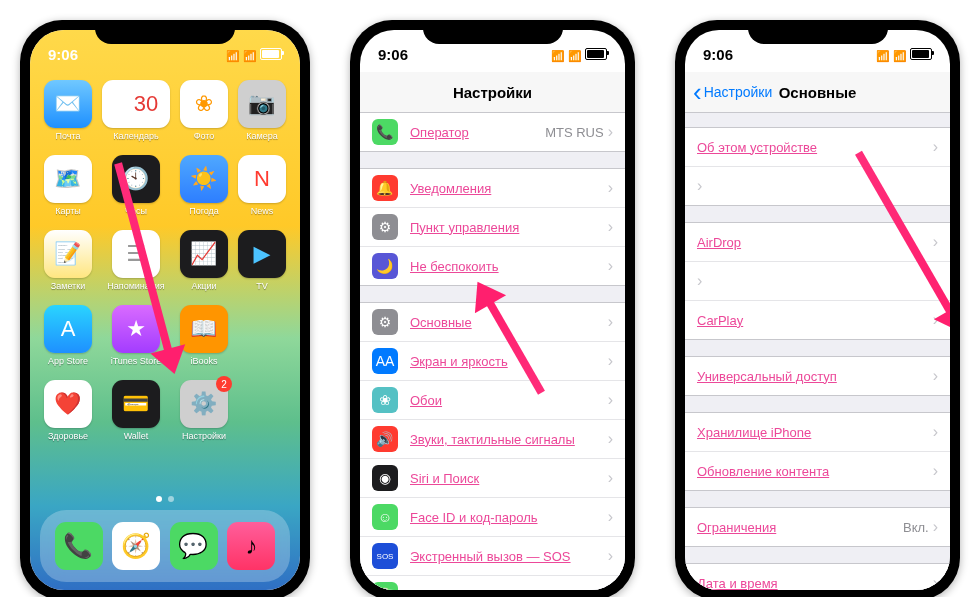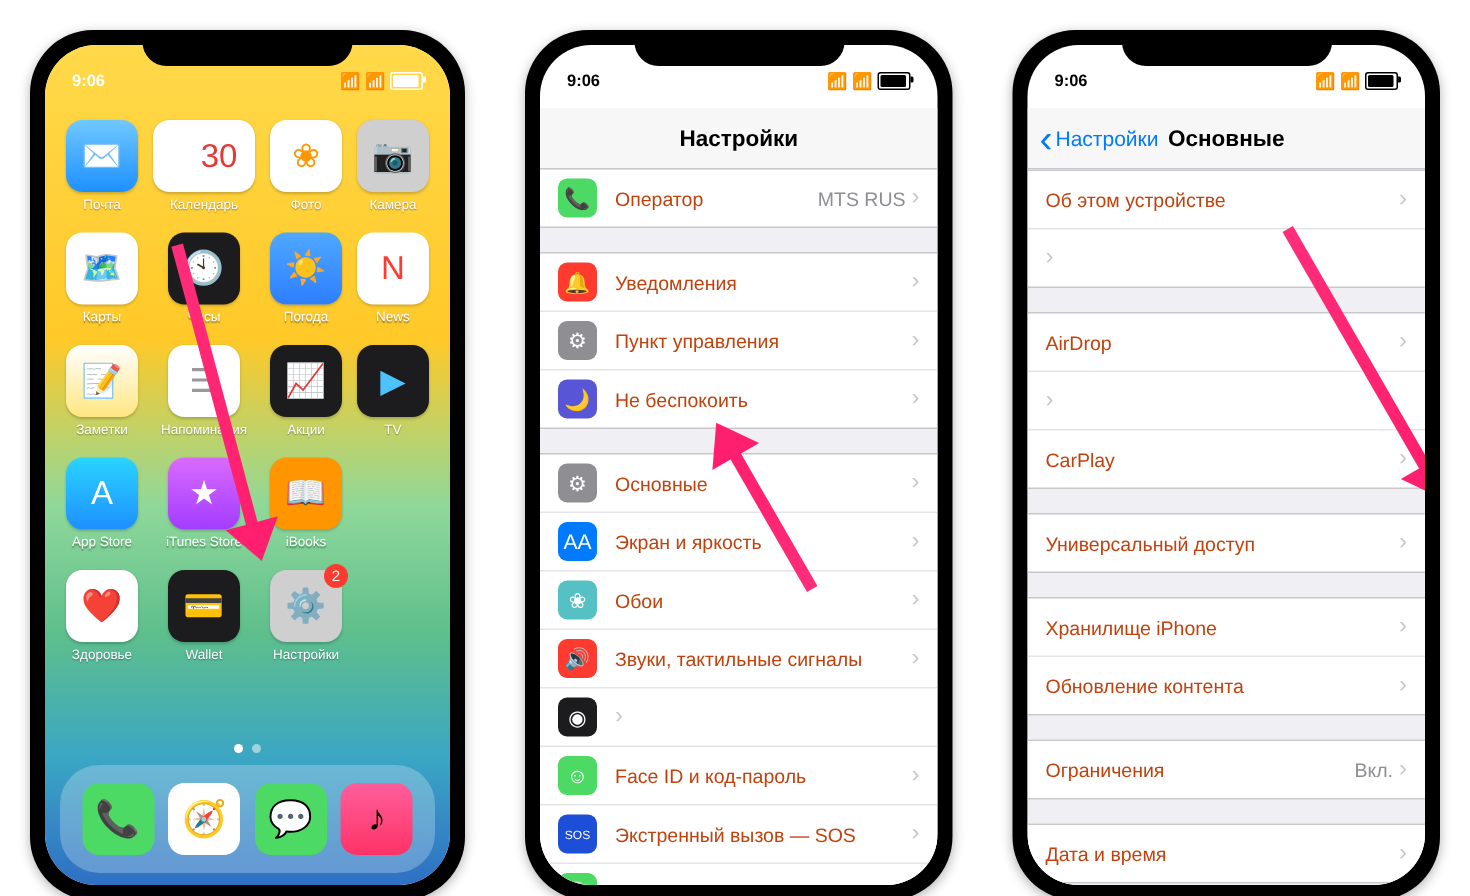--- a/index.html
+++ b/index.html
@@ -38,21 +38,21 @@
     background: #000;
     border-radius: 0 0 16px 16px;
     z-index: 100;
   }
   .status-bar {
     height: 36px;
     display: flex;
     justify-content: space-between;
     align-items: center;
     padding: 6px 18px 0;
-    font-size: 11px;
+    font-size: 15px;
     font-weight: 600;
     position: relative;
     z-index: 50;
   }
   .status-bar.light { color: #fff; }
   .status-bar.dark { color: #000; }
   .status-right { display: flex; align-items: center; gap: 3px; }
   .signal, .wifi, .battery { display: inline-block; }
   .signal::before { content: "📶"; font-size: 11px; }
   .wifi::before { content: "📶"; font-size: 11px; }
@@ -186,21 +186,21 @@
   .row:last-child { border-bottom: none; }
   .row .r-icon {
     width: 26px; height: 26px;
     border-radius: 6px;
     margin-right: 12px;
     display: flex; align-items: center; justify-content: center;
     font-size: 14px;
     color: #fff;
     flex-shrink: 0;
   }
-  .row .r-label { flex: 1; color: #c2410c; }
+  .row .r-label { flex: 1; color: #ec4899; text-decoration: underline; }
   .row .r-value { color: #8e8e93; font-size: 13px; margin-right: 4px; }
   .row .chevron { color: #c7c7cc; font-size: 16px; }
 
   .arrow {
     position: absolute;
     width: 8px;
     background: linear-gradient(180deg, #ff2d7a, #ff1f6e);
     z-index: 200;
     pointer-events: none;
   }
@@ -378,20 +378,21 @@
             <div class="r-label">Обои</div>
             <span class="chevron">›</span>
           </div>
           <div class="row">
             <div class="r-icon" style="background: rgb(255, 59, 48); font-size: 14px;">🔊</div>
             <div class="r-label">Звуки, тактильные сигналы</div>
             <span class="chevron">›</span>
           </div>
           <div class="row">
             <div class="r-icon" style="background: rgb(28, 28, 30); font-size: 14px;">◉</div>
+            <div class="r-label">Siri и Поиск</div>
             <span class="chevron">›</span>
           </div>
           <div class="row">
             <div class="r-icon" style="background: rgb(76, 217, 100); font-size: 14px;">☺</div>
             <div class="r-label">Face ID и код-пароль</div>
             <span class="chevron">›</span>
           </div>
           <div class="row">
             <div class="r-icon" style="background: #1d4ed8; font-size: 8px;">SOS</div>
             <div class="r-label">Экстренный вызов — SOS</div>
@@ -417,21 +418,21 @@
         <span class="signal"></span>
         <span class="wifi"></span>
         <span class="battery"></span>
       </span>
     </div>
     <div class="nav-bar">
       <span class="nav-back">Настройки</span>
       <span class="nav-title">Основные</span>
     </div>
     <div class="list-body" id="list3" style="padding-top: 0px;">
-        <div class="group" style="">
+        <div class="group" style="margin-top: 14px;">
           <div class="row">
             <div class="r-label">Об этом устройстве</div>
             <span class="chevron">›</span>
           </div>
           <div class="row">
             <span class="chevron">›</span>
           </div>
         </div>
         <div class="group">
           <div class="row">

